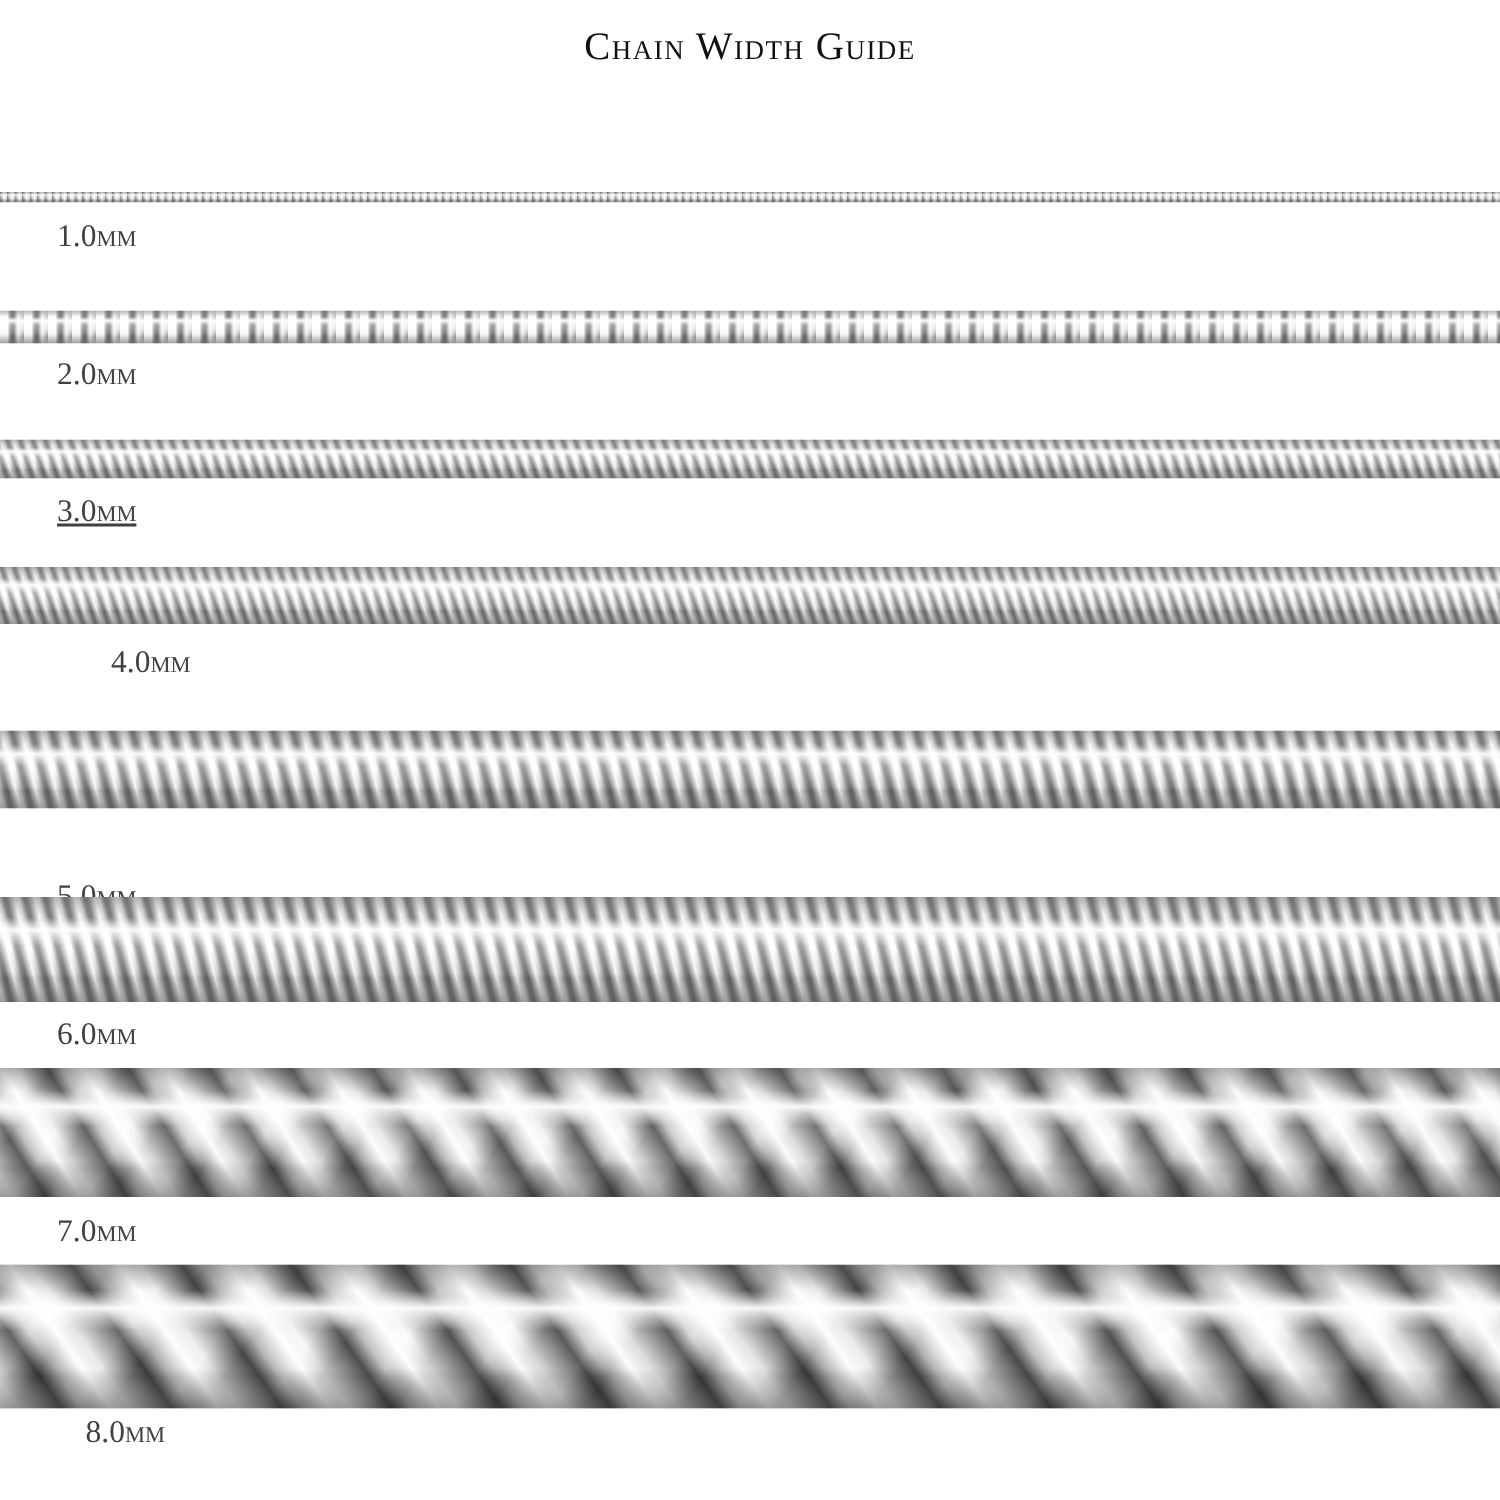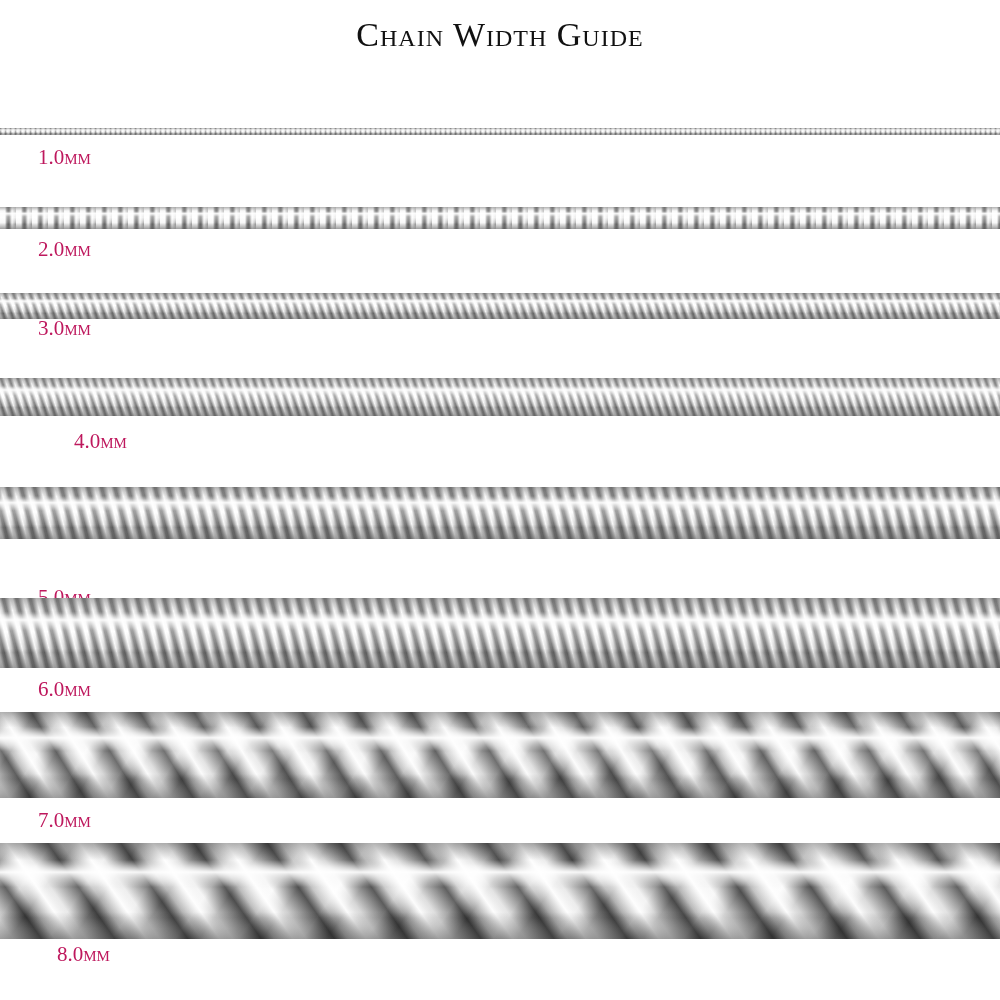--- a/index.html
+++ b/index.html
@@ -14,39 +14,39 @@
     font-family: "Liberation Serif", serif;
     overflow: hidden;
   }
   #page-title {
     position: absolute;
     top: 16px;
     left: 0;
     width: 100%;
     text-align: center;
     font-family: "Liberation Serif", serif;
-    font-size: 34px;
+    font-size: 26px;
     letter-spacing: 1px;
     color: #111111;
     font-variant: small-caps;
     font-weight: 400;
   }
 
   .chain-row {
     position: absolute;
     left: 0;
     width: 100%;
   }
 
   .chain-label {
     position: absolute;
     left: 38px;
     font-family: "Liberation Serif", serif;
     font-size: 21px;
-    color: #be185d;
+    color: #404040;
     font-variant: small-caps;
     white-space: nowrap;
     text-align: center;
   }
 
   
   .chain-strip {
     position: absolute;
     left: 0;
     width: 100%;
@@ -195,21 +195,21 @@
       </div>
       <div class="chain-label" style="top: 237px;">2.0mm</div>
     </div>
     <div class="chain-row">
       <div class="chain-strip" style="top: 293px; height: 26px;">
         <div class="metal"></div>
         <div class="links tex-snake"></div>
         <div class="gloss" style="top: 5px; height: 7px;"></div>
         <div class="edge-shadow"></div>
       </div>
-      <div class="chain-label" style="top: 316px;">3.0mm</div>
+      <div class="chain-label" style="top: 328px; text-decoration: underline;">3.0mm</div>
     </div>
     <div class="chain-row">
       <div class="chain-strip" style="top: 378px; height: 38px;">
         <div class="metal"></div>
         <div class="links tex-snake"></div>
         <div class="gloss" style="top: 7px; height: 11px;"></div>
         <div class="edge-shadow"></div>
       </div>
       <div class="chain-label" style="top: 429px; margin-left: 36px;">4.0mm</div>
     </div>

